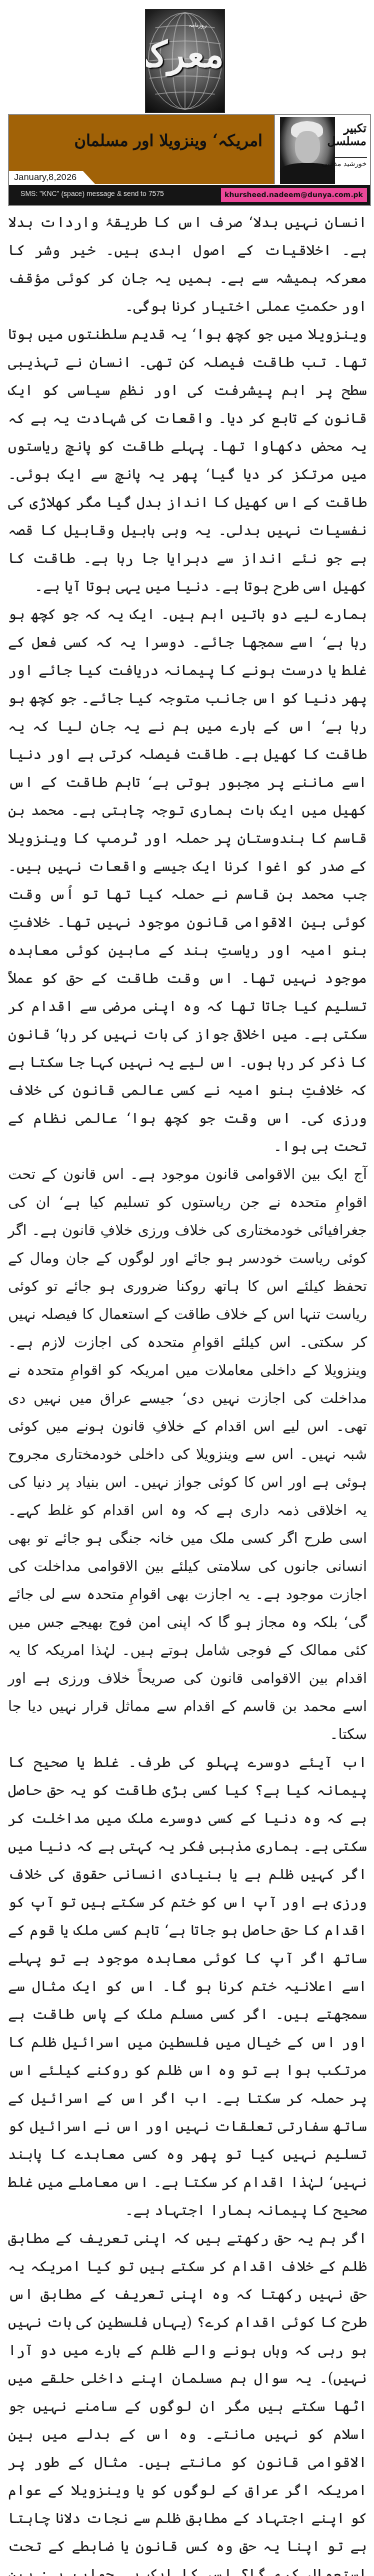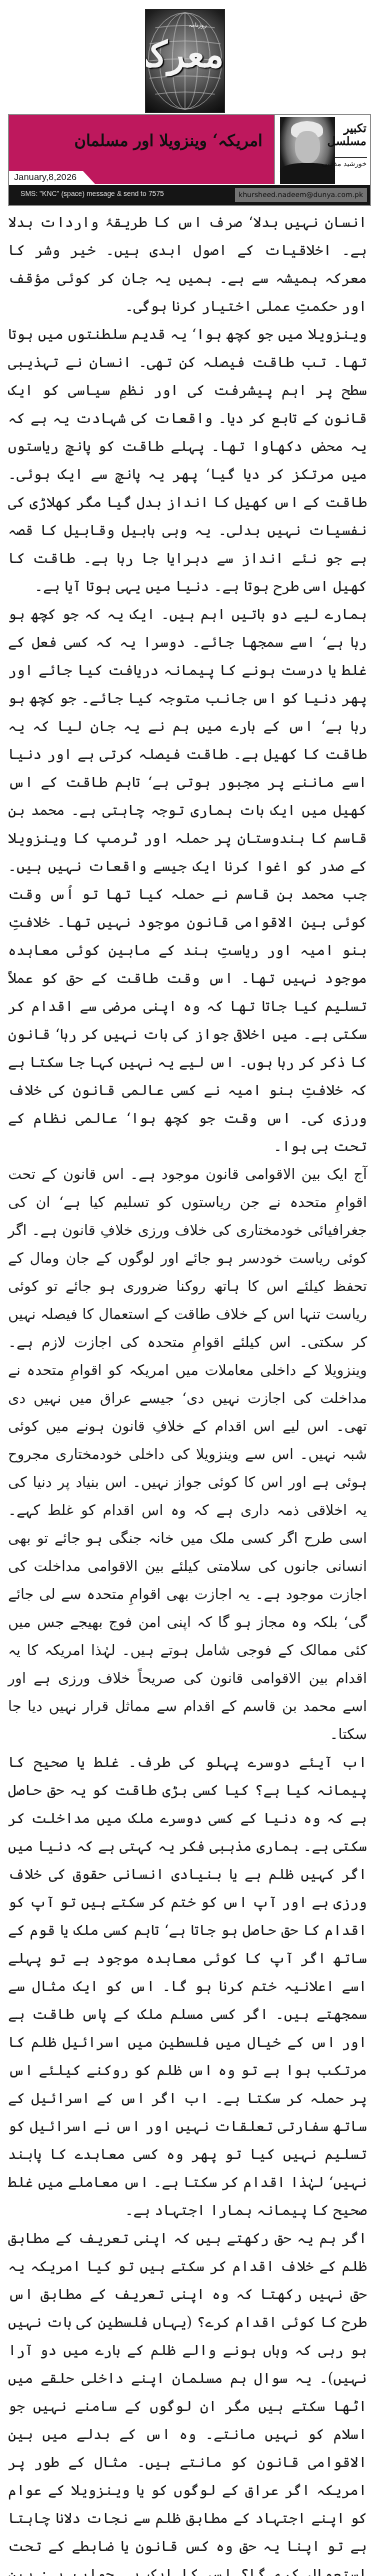--- a/index.html
+++ b/index.html
@@ -2,34 +2,34 @@
 <html style="font-size:9.2px"><head>
 <meta charset="utf-8">
 <style>
   html, body { margin: 0; padding: 0; background: #ffffff; }
   body { width: 375px; height: 2576px; position: relative; overflow: hidden; font-family: "DejaVu Sans", sans-serif; color: #1a1a1a; }
   .masthead { position: absolute; left: 145px; top: 8.7px; width: 78px; height: 102px; background: radial-gradient(circle at 50% 45%, #9a9a9a 0%, #5a5a5a 45%, #1e1e1e 80%, #0a0a0a 100%); border: 0.6px solid #222; overflow: hidden; }
   .globe-lines { position: absolute; inset: 0; }
   .masthead-title { position: absolute; left: 0; right: 0; top: 23px; text-align: center; font-family: "DejaVu Serif", serif; font-size: 36px; font-weight: bold; color: #f4f4f4; text-shadow: 1.2px 1.2px 1.2px #000; direction: rtl; }
   .masthead-sub { position: absolute; right: 17.3px; top: 12.7px; font-size: 5.8px; color: #eee; direction: rtl; font-family: "DejaVu Serif", serif; }
   .banner { position: absolute; left: 8px; top: 114px; width: 361px; height: 90px; border: 0.6px solid #8a8a8a; background: #ffffff; }
-  .banner-gray { position: absolute; left: 0; top: 0; width: 265px; height: 69px; background: #be185d; }
+  .banner-gray { position: absolute; left: 0; top: 0; width: 265px; height: 69px; background: #a16207; }
   .banner-title { position: absolute; right: 11.5px; top: 16px; font-family: "DejaVu Serif", serif; font-size: 16px; font-weight: bold; color: #111; direction: rtl; }
   .date-tab { position: absolute; left: 0; top: 56px; height: 14px; width: 87px; background: #ffffff; clip-path: polygon(0 0, 85% 0, 100% 100%, 0 100%); }
   .date-text { position: absolute; left: 5px; top: 57px; font-family: "Liberation Sans", sans-serif; font-size: 9.2px; color: #111; }
   .photo-box { position: absolute; right: 0; top: 0; width: 95px; height: 69px; background: #ffffff; border-left: 0.6px solid #8a8a8a; }
   .photo { position: absolute; left: 4.6px; top: 2.3px; width: 55px; height: 67px; background: radial-gradient(ellipse at 50% 38%, #d8d8d8 0%, #a9a9a9 30%, #6a6a6a 55%, #1a1a1a 72%, #0d0d0d 100%); }
   .photo-hair { position: absolute; left: 11.5px; top: 3.5px; width: 32px; height: 17.3px; border-radius: 50% 50% 30% 30%; background: #e8e8e8; }
   .photo-face { position: absolute; left: 15px; top: 14px; width: 25px; height: 32px; border-radius: 45%; background: #bdbdbd; }
   .photo-body { position: absolute; left: 0; bottom: 0; width: 55px; height: 21px; background: #141414; border-radius: 40% 40% 0 0; }
   .column-name { position: absolute; right: 3.5px; top: 7px; width: 32px; text-align: right; font-family: "DejaVu Serif", serif; font-size: 11.5px; font-weight: bold; line-height: 12.7px; color: #111; direction: rtl; border-bottom: 0.6px solid #333; padding-bottom: 10px; }
   .author-name { position: absolute; right: 3.5px; top: 45px; font-family: "DejaVu Serif", serif; font-size: 7px; color: #111; direction: rtl; }
   .contact-bar { position: absolute; left: 0; bottom: 0; width: 361px; height: 20px; background: #151515; }
   .sms-text { position: absolute; left: 11.5px; top: 4.6px; font-family: "Liberation Sans", sans-serif; font-size: 7px; color: #dddddd; }
-  .email-box { position: absolute; right: 3.5px; top: 2.9px; height: 14px; padding: 0 3.5px; background: #737373; font-family: "DejaVu Sans", sans-serif; font-weight: normal; font-size: 7px; line-height: 14px; color: #111; }
+  .email-box { position: absolute; right: 3.5px; top: 2.9px; height: 14px; padding: 0 3.5px; background: #ec4899; font-family: "DejaVu Sans", sans-serif; font-weight: bold; font-size: 7px; line-height: 14px; color: #111; }
   .article { position: absolute; left: 8px; top: 208px; width: 359px; direction: rtl; text-align: justify; font-family: "DejaVu Serif", serif; font-size: 14.4px; line-height: 28px; color: #1a1a1a; }
   .article p { margin: 0; text-align-last: right; }
 </style>
 </head>
 <body>
 
 <div class="masthead">
   <svg class="globe-lines" width="78" height="102" viewBox="0 0 136 176">
     <g stroke="#d8d8d8" stroke-width="1.2" fill="none" opacity="0.7">
       <ellipse cx="68" cy="88" rx="64" ry="84"></ellipse>

